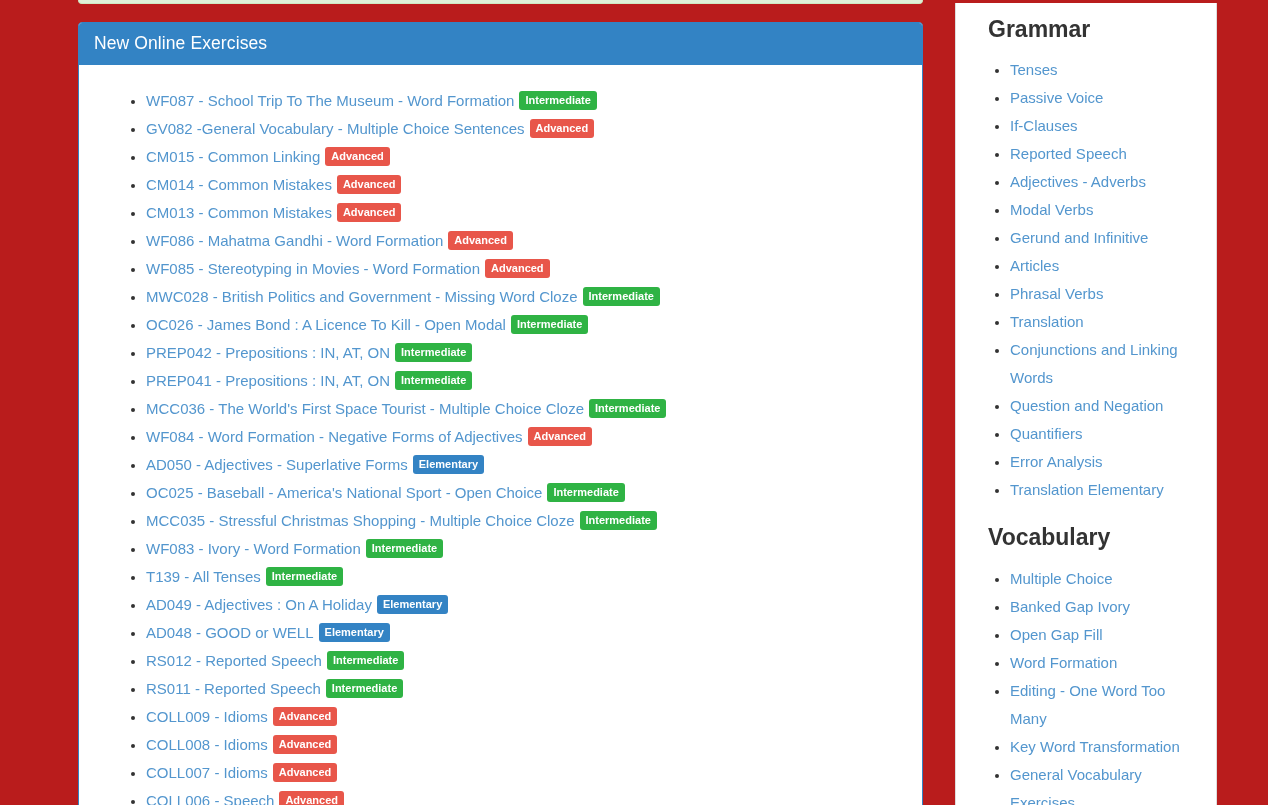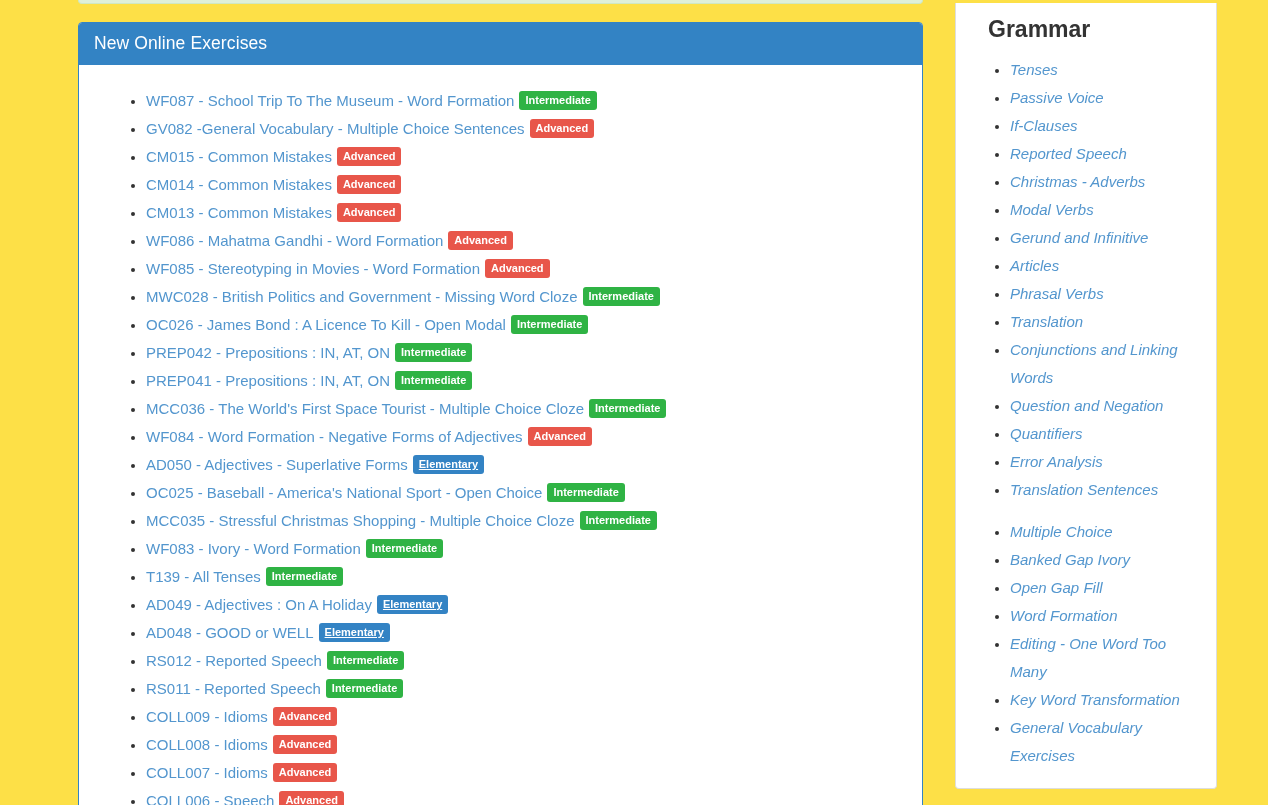--- a/index.html
+++ b/index.html
@@ -12,21 +12,21 @@
     overflow: hidden;
     background: #ffffff;
     font-family: "Liberation Sans", sans-serif;
     -webkit-font-smoothing: antialiased;
   }
 
   #page {
     position: relative;
     width: 1268px;
     height: 805px;
-    background: #fde047;
+    background: #b91c1c;
     overflow: hidden;
   }
 
   
   .green-strip {
     position: absolute;
     left: 78px;
     top: -6px;
     width: 845px;
     height: 10px;
@@ -88,21 +88,21 @@
     font-weight: bold;
     line-height: 1;
     padding: 4px 6px 4px 6px;
     border-radius: 3px;
     vertical-align: 2px;
     margin-left: 5px;
     white-space: nowrap;
   }
   .label-intermediate { background: #2fb344; }
   .label-advanced     { background: #e8564a; }
-  .label-elementary   { background: #3383c4; text-decoration: underline; }
+  .label-elementary   { background: #3383c4; }
 
   
   .sidebar {
     position: absolute;
     left: 955px;
     top: 0;
     width: 262px;
   }
   .side-card {
     background: #ffffff;
@@ -126,21 +126,20 @@
     color: #333333;
     line-height: 1.1;
   }
   .side-heading.first { padding-top: 14px; }
   .side-heading.second { padding-top: 17px; }
 
   ul.side-list {
     margin: 14px 0 0 0;
     padding: 0 0 0 40px;
     list-style: disc;
-    font-style: italic;
   }
   ul.side-list > li {
     font-size: 15px;
     line-height: 28px;
     color: #333;
   }
   ul.side-list > li::marker { color: #333; font-size: 13px; }
   a.side-link {
     color: #5396ce;
     text-decoration: none;
@@ -153,21 +152,21 @@
 <div id="page">
 
   <div class="green-strip"></div>
 
   <div class="panel">
     <div class="panel-heading">New Online Exercises</div>
     <div class="panel-body">
       <ul class="ex-list" id="exercise-list">
           <li><a class="ex-link" href="#">WF087 - School Trip To The Museum - Word Formation</a><span class="label label-intermediate">Intermediate</span></li>
           <li><a class="ex-link" href="#">GV082 -General Vocabulary - Multiple Choice Sentences</a><span class="label label-advanced">Advanced</span></li>
-          <li><a class="ex-link" href="#">CM015 - Common Mistakes</a><span class="label label-advanced">Advanced</span></li>
+          <li><a class="ex-link" href="#">CM015 - Common Linking</a><span class="label label-advanced">Advanced</span></li>
           <li><a class="ex-link" href="#">CM014 - Common Mistakes</a><span class="label label-advanced">Advanced</span></li>
           <li><a class="ex-link" href="#">CM013 - Common Mistakes</a><span class="label label-advanced">Advanced</span></li>
           <li><a class="ex-link" href="#">WF086 - Mahatma Gandhi - Word Formation</a><span class="label label-advanced">Advanced</span></li>
           <li><a class="ex-link" href="#">WF085 - Stereotyping in Movies - Word Formation</a><span class="label label-advanced">Advanced</span></li>
           <li><a class="ex-link" href="#">MWC028 - British Politics and Government - Missing Word Cloze</a><span class="label label-intermediate">Intermediate</span></li>
           <li><a class="ex-link" href="#">OC026 - James Bond : A Licence To Kill - Open Modal</a><span class="label label-intermediate">Intermediate</span></li>
           <li><a class="ex-link" href="#">PREP042 - Prepositions : IN, AT, ON</a><span class="label label-intermediate">Intermediate</span></li>
           <li><a class="ex-link" href="#">PREP041 - Prepositions : IN, AT, ON</a><span class="label label-intermediate">Intermediate</span></li>
           <li><a class="ex-link" href="#">MCC036 - The World's First Space Tourist - Multiple Choice Cloze</a><span class="label label-intermediate">Intermediate</span></li>
           <li><a class="ex-link" href="#">WF084 - Word Formation - Negative Forms of Adjectives</a><span class="label label-advanced">Advanced</span></li>
@@ -192,33 +191,34 @@
 
     <div class="side-card card-top">
       <div class="side-card-body">
 
         <h2 class="side-heading first">Grammar</h2>
         <ul class="side-list" id="grammar-list">
             <li><a class="side-link" href="#">Tenses</a></li>
             <li><a class="side-link" href="#">Passive Voice</a></li>
             <li><a class="side-link" href="#">If-Clauses</a></li>
             <li><a class="side-link" href="#">Reported Speech</a></li>
-            <li><a class="side-link" href="#">Christmas - Adverbs</a></li>
+            <li><a class="side-link" href="#">Adjectives - Adverbs</a></li>
             <li><a class="side-link" href="#">Modal Verbs</a></li>
             <li><a class="side-link" href="#">Gerund and Infinitive</a></li>
             <li><a class="side-link" href="#">Articles</a></li>
             <li><a class="side-link" href="#">Phrasal Verbs</a></li>
             <li><a class="side-link" href="#">Translation</a></li>
             <li><a class="side-link" href="#">Conjunctions and Linking Words</a></li>
             <li><a class="side-link" href="#">Question and Negation</a></li>
             <li><a class="side-link" href="#">Quantifiers</a></li>
             <li><a class="side-link" href="#">Error Analysis</a></li>
-            <li><a class="side-link" href="#">Translation Sentences</a></li>
+            <li><a class="side-link" href="#">Translation Elementary</a></li>
           </ul>
 
+        <h2 class="side-heading second">Vocabulary</h2>
         <ul class="side-list" id="vocabulary-list">
             <li><a class="side-link" href="#">Multiple Choice</a></li>
             <li><a class="side-link" href="#">Banked Gap Ivory</a></li>
             <li><a class="side-link" href="#">Open Gap Fill</a></li>
             <li><a class="side-link" href="#">Word Formation</a></li>
             <li><a class="side-link" href="#">Editing - One Word Too Many</a></li>
             <li><a class="side-link" href="#">Key Word Transformation</a></li>
             <li><a class="side-link" href="#">General Vocabulary Exercises</a></li>
           </ul>
 

